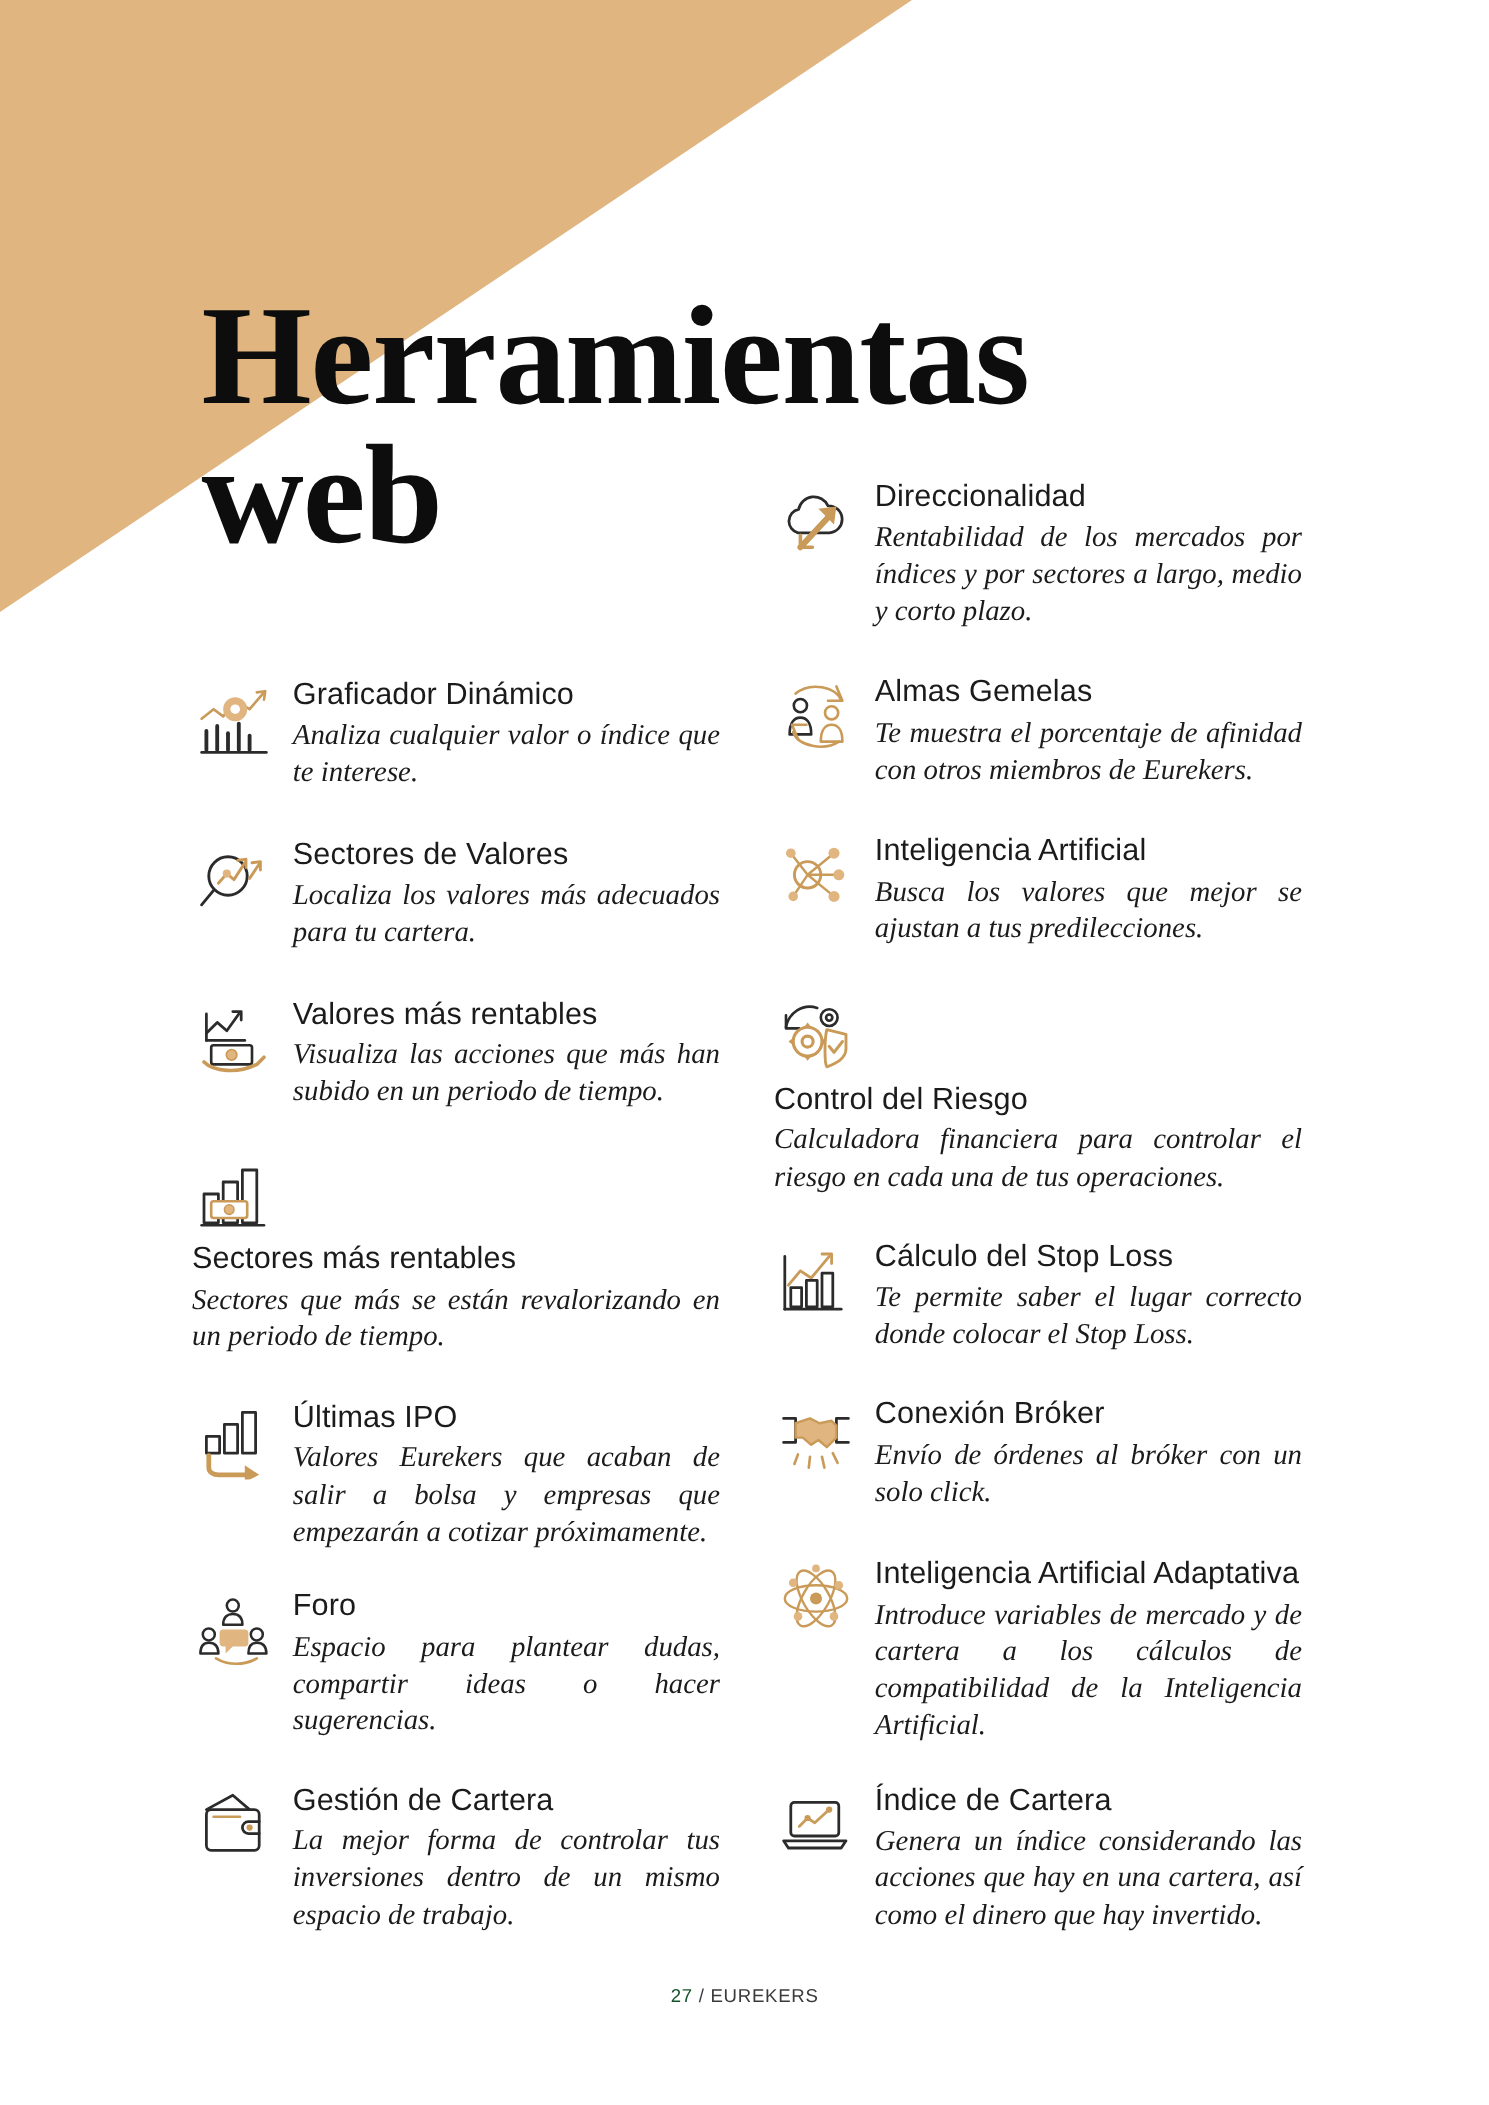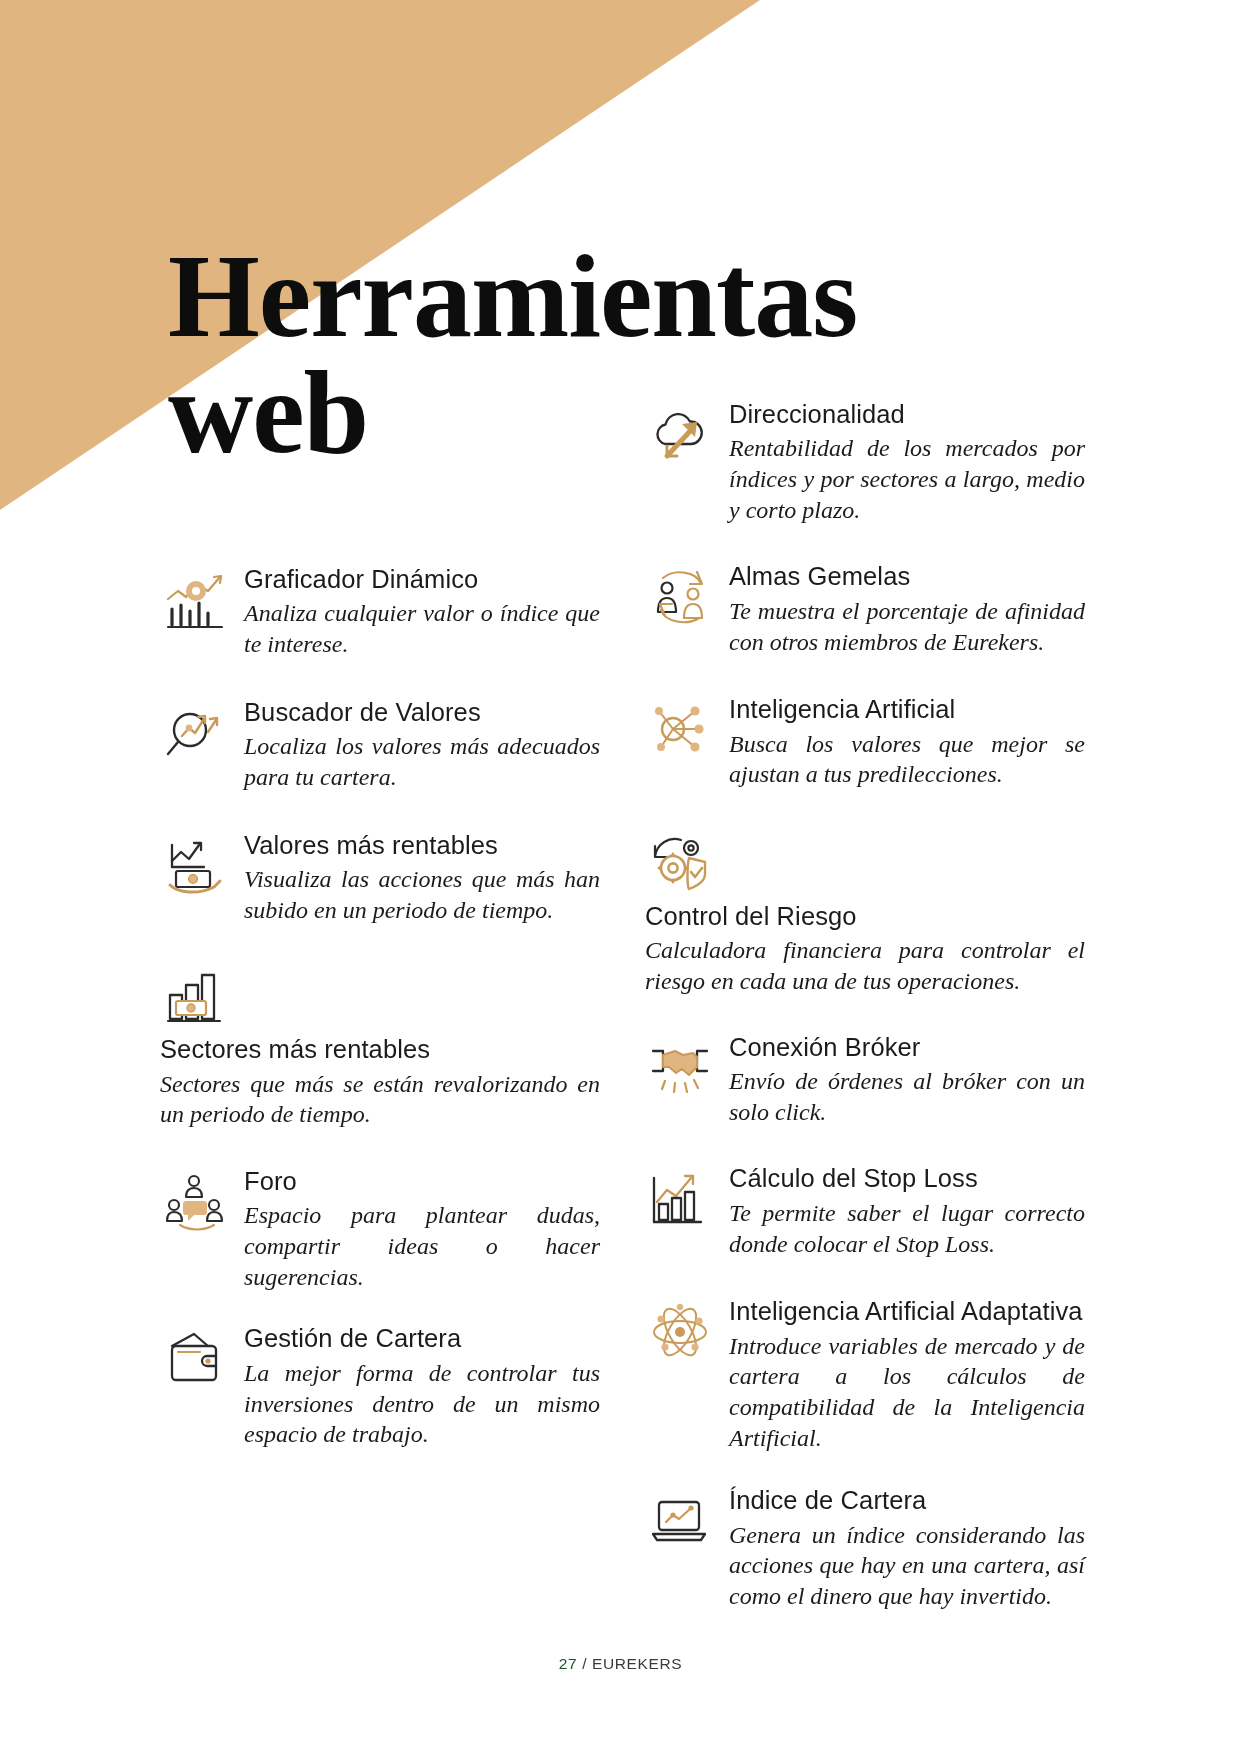--- a/index.html
+++ b/index.html
@@ -178,21 +178,21 @@
           <g fill="none" stroke="#c99a58" stroke-width="2.4" stroke-linecap="round" stroke-linejoin="round">
             <path d="M18 34 L25 26 L31 31 L40 17"></path>
             <path d="M34 15 L41 14 L41 21"></path>
             <path d="M44 30 L52 18"></path>
             <path d="M46 17 L53 16 L53 23"></path>
           </g>
           <circle cx="25" cy="26" r="3.4" fill="#e0b580"></circle>
         </svg>
       </div>
       <div class="body">
-        <h3>Buscador de Valores</h3>
+        <h3>Sectores de Valores</h3>
         <p>Localiza los valores más adecuados para tu cartera.</p>
       </div>
     </div>
 
     <div class="item">
       <div class="icon">
         <svg width="66" height="62" viewBox="0 0 66 62">
           <g fill="none" stroke="#2b2b2b" stroke-width="2.3" stroke-linecap="round" stroke-linejoin="round">
             <path d="M8 26 L17 17 L25 24 L35 10"></path>
             <path d="M30 8 L37 8 L37 15"></path>
@@ -222,20 +222,37 @@
           <circle cx="27" cy="43" r="4" fill="#e0b580" stroke="#c99a58" stroke-width="1.3"></circle>
           <line x1="4" y1="56" x2="56" y2="56" stroke="#2b2b2b" stroke-width="2.2" stroke-linecap="round"></line>
         </svg>
       </div>
       <div class="body">
         <h3>Sectores más rentables</h3>
         <p>Sectores que más se están revalorizando en un periodo de tiempo.</p>
       </div>
     </div>
 
+    <div class="item">
+      <div class="icon">
+        <svg width="66" height="62" viewBox="0 0 66 62">
+          <g fill="none" stroke="#2b2b2b" stroke-width="2.3" stroke-linejoin="round">
+            <rect x="8" y="26" width="11" height="14"></rect>
+            <rect x="23" y="16" width="11" height="24"></rect>
+            <rect x="38" y="6" width="11" height="34"></rect>
+          </g>
+          <path d="M10 42 L10 52 C10 56 14 58 18 58 L44 58" fill="none" stroke="#c99a58" stroke-width="4" stroke-linecap="round"></path>
+          <path d="M40 50 L52 58 L40 64" fill="#c99a58" stroke="none"></path>
+        </svg>
+      </div>
+      <div class="body">
+        <h3>Últimas IPO</h3>
+        <p>Valores Eurekers que acaban de salir a bolsa y empresas que empezarán a cotizar próximamente.</p>
+      </div>
+    </div>
 
     <div class="item">
       <div class="icon">
         <svg width="66" height="62" viewBox="0 0 66 62">
           <g fill="none" stroke="#2b2b2b" stroke-width="2.1" stroke-linecap="round" stroke-linejoin="round">
             <circle cx="30" cy="10" r="5"></circle>
             <path d="M22 26 C22 19 26 17 30 17 C34 17 38 19 38 26 Z"></path>
             <circle cx="10" cy="34" r="5"></circle>
             <path d="M3 50 C3 43 6 41 10 41 C14 41 18 43 18 50 Z"></path>
             <circle cx="50" cy="34" r="5"></circle>
@@ -361,20 +378,42 @@
       </div>
       <div class="body">
         <h3>Control del Riesgo</h3>
         <p>Calculadora financiera para controlar el riesgo en cada una de tus operaciones.</p>
       </div>
     </div>
 
     <div class="item">
       <div class="icon">
         <svg width="66" height="62" viewBox="0 0 66 62">
+          <g fill="none" stroke="#c99a58" stroke-width="2.3" stroke-linecap="round" stroke-linejoin="round">
+            <path d="M8 34 L18 22 L27 28 L42 10"></path>
+            <path d="M36 8 L44 8 L44 16"></path>
+          </g>
+          <g fill="none" stroke="#2b2b2b" stroke-width="2.3" stroke-linejoin="round">
+            <rect x="10" y="36" width="9" height="16"></rect>
+            <rect x="23" y="30" width="9" height="22"></rect>
+            <rect x="36" y="24" width="9" height="28"></rect>
+          </g>
+          <line x1="5" y1="54" x2="52" y2="54" stroke="#2b2b2b" stroke-width="2.3" stroke-linecap="round"></line>
+          <line x1="5" y1="54" x2="5" y2="10" stroke="#2b2b2b" stroke-width="2.3" stroke-linecap="round"></line>
+        </svg>
+      </div>
+      <div class="body">
+        <h3>Cálculo del Stop Loss</h3>
+        <p>Te permite saber el lugar correcto donde colocar el Stop Loss.</p>
+      </div>
+    </div>
+
+    <div class="item">
+      <div class="icon">
+        <svg width="66" height="62" viewBox="0 0 66 62">
           <g fill="none" stroke="#2b2b2b" stroke-width="2.3" stroke-linecap="round" stroke-linejoin="round">
             <path d="M4 14 L14 14 L14 34 L4 34"></path>
             <path d="M58 14 L48 14 L48 34 L58 34"></path>
           </g>
           <path d="M14 18 L26 14 L34 18 L44 16 L48 20 L48 30 L40 38 L33 32 L27 36 L20 30 L14 30 Z" fill="#e0b580" stroke="#c99a58" stroke-width="2" stroke-linejoin="round"></path>
           <g stroke="#c99a58" stroke-width="2.2" stroke-linecap="round">
             <line x1="16" y1="44" x2="13" y2="52"></line>
             <line x1="26" y1="46" x2="25" y2="55"></line>
             <line x1="36" y1="46" x2="38" y2="55"></line>
             <line x1="45" y1="43" x2="49" y2="51"></line>
@@ -383,42 +422,20 @@
       </div>
       <div class="body">
         <h3>Conexión Bróker</h3>
         <p>Envío de órdenes al bróker con un solo click.</p>
       </div>
     </div>
 
     <div class="item">
       <div class="icon">
         <svg width="66" height="62" viewBox="0 0 66 62">
-          <g fill="none" stroke="#c99a58" stroke-width="2.3" stroke-linecap="round" stroke-linejoin="round">
-            <path d="M8 34 L18 22 L27 28 L42 10"></path>
-            <path d="M36 8 L44 8 L44 16"></path>
-          </g>
-          <g fill="none" stroke="#2b2b2b" stroke-width="2.3" stroke-linejoin="round">
-            <rect x="10" y="36" width="9" height="16"></rect>
-            <rect x="23" y="30" width="9" height="22"></rect>
-            <rect x="36" y="24" width="9" height="28"></rect>
-          </g>
-          <line x1="5" y1="54" x2="52" y2="54" stroke="#2b2b2b" stroke-width="2.3" stroke-linecap="round"></line>
-          <line x1="5" y1="54" x2="5" y2="10" stroke="#2b2b2b" stroke-width="2.3" stroke-linecap="round"></line>
-        </svg>
-      </div>
-      <div class="body">
-        <h3>Cálculo del Stop Loss</h3>
-        <p>Te permite saber el lugar correcto donde colocar el Stop Loss.</p>
-      </div>
-    </div>
-
-    <div class="item">
-      <div class="icon">
-        <svg width="66" height="62" viewBox="0 0 66 62">
           <g fill="none" stroke="#c99a58" stroke-width="2">
             <ellipse cx="31" cy="31" rx="26" ry="11"></ellipse>
             <ellipse cx="31" cy="31" rx="26" ry="11" transform="rotate(60 31 31)"></ellipse>
             <ellipse cx="31" cy="31" rx="26" ry="11" transform="rotate(-60 31 31)"></ellipse>
           </g>
           <circle cx="31" cy="31" r="5" fill="#c99a58"></circle>
           <circle cx="12" cy="18" r="3.6" fill="#e0b580"></circle>
           <circle cx="50" cy="20" r="3.6" fill="#e0b580"></circle>
           <circle cx="46" cy="46" r="3.6" fill="#e0b580"></circle>
           <circle cx="16" cy="46" r="3.6" fill="#e0b580"></circle>

